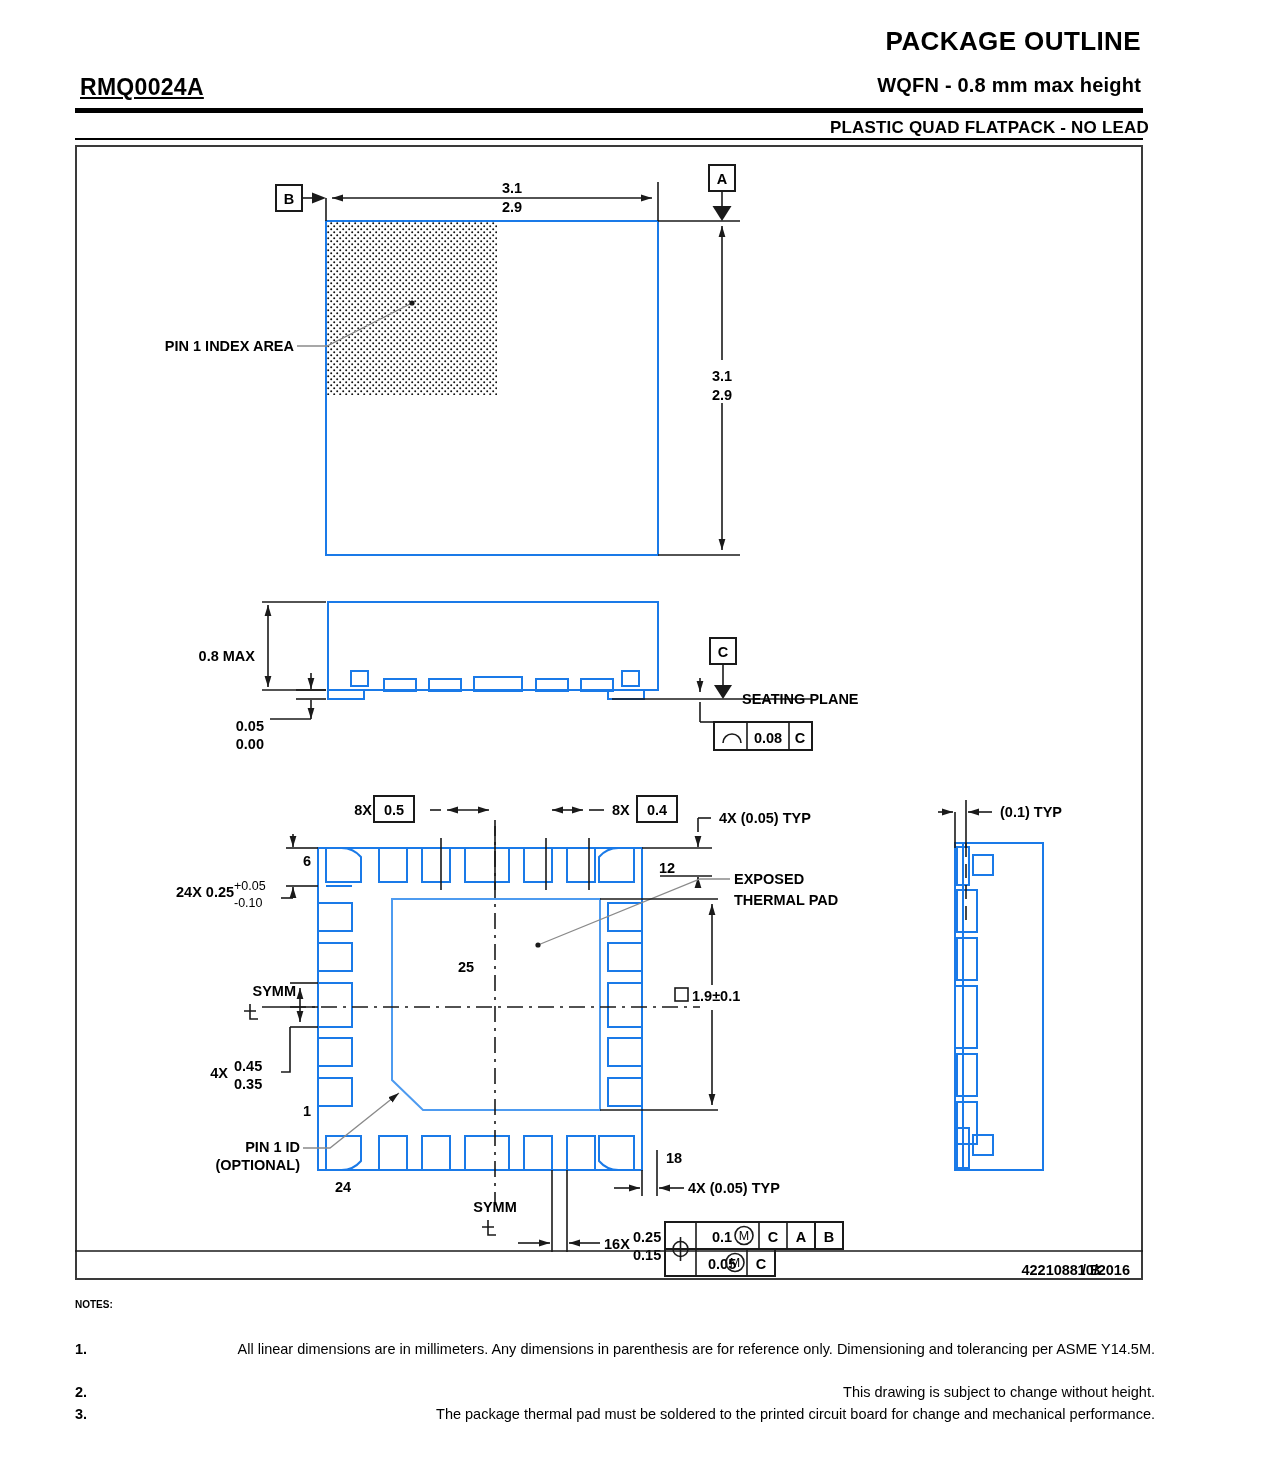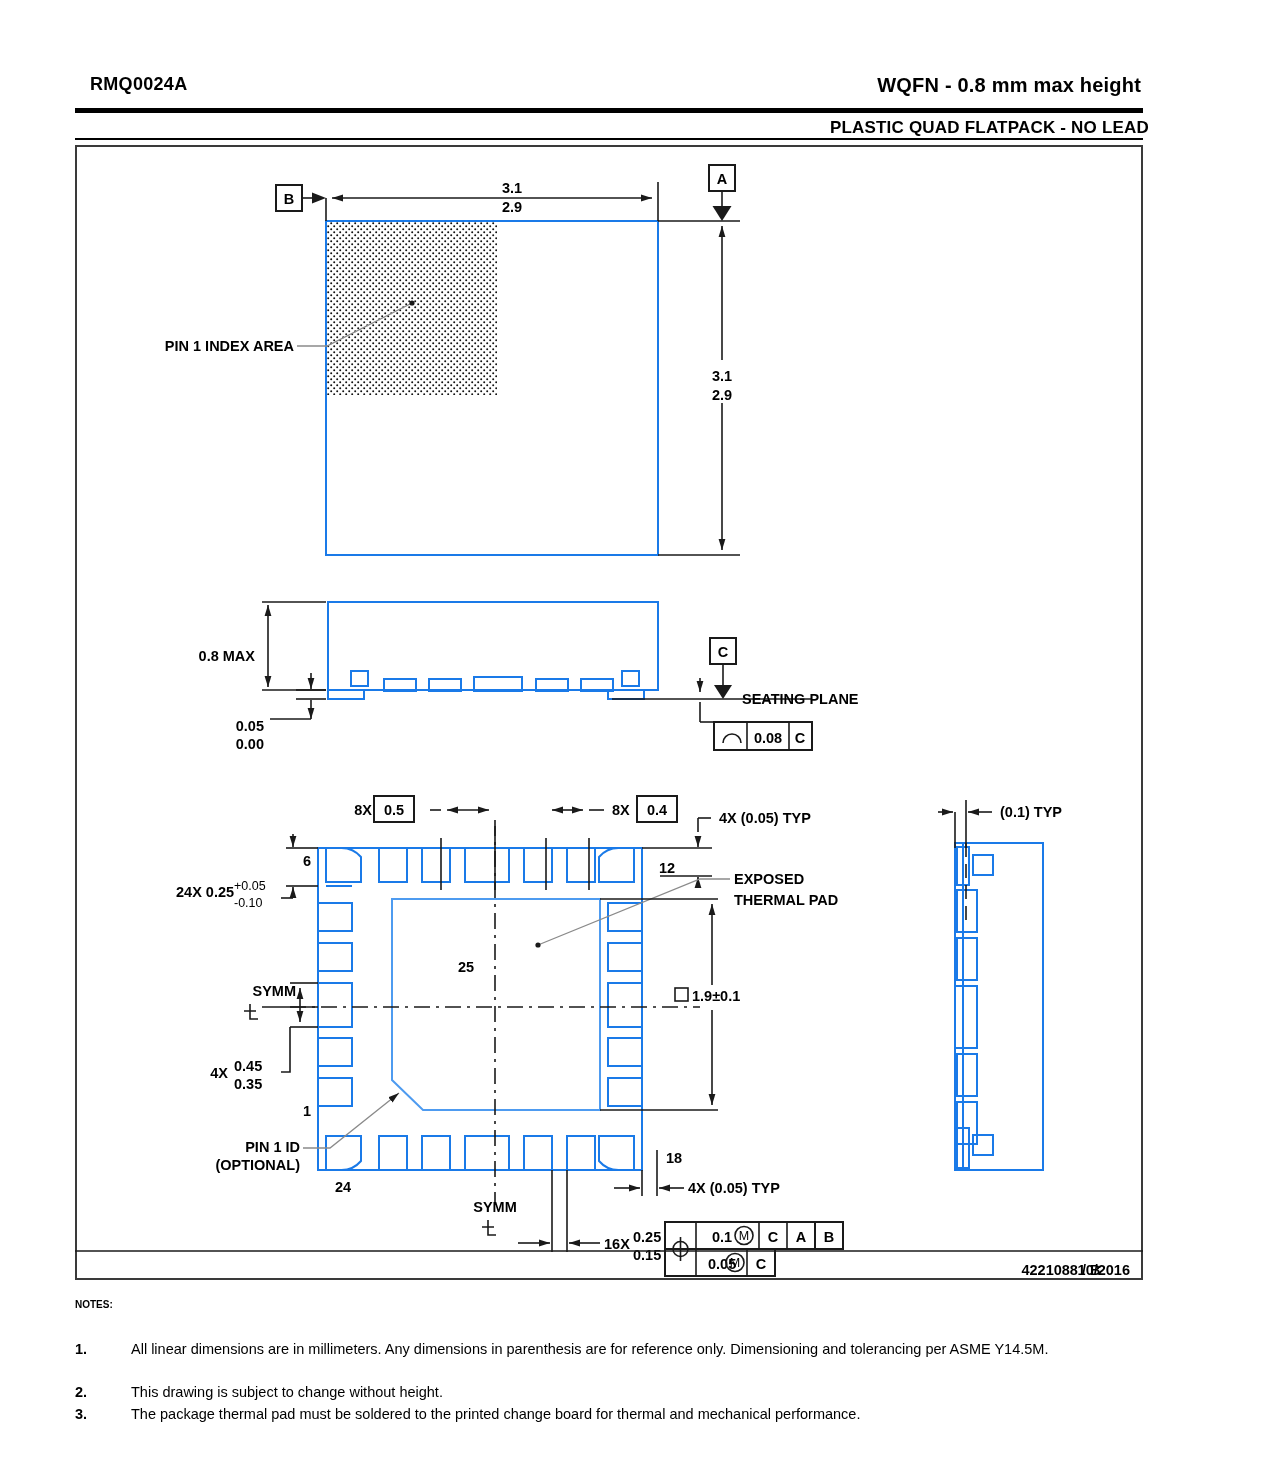--- a/index.html
+++ b/index.html
@@ -17,43 +17,44 @@
     position:absolute;right:128px;top:26px;
     font-size:26px;font-weight:bold;letter-spacing:.4px;
     text-align:right;white-space:nowrap;
   }
   .hdr-sub{
     position:absolute;right:128px;top:74px;
     font-size:20px;font-weight:bold;letter-spacing:.2px;
     text-align:center;white-space:nowrap;
   }
   .hdr-part{
-    position:absolute;left:90px;top:74px;
-    font-size:18px;font-weight:bold;letter-spacing:.3px;
+    position:absolute;left:80px;top:74px;
+    font-size:23px;font-weight:bold;letter-spacing:.3px;
     white-space:nowrap;
+    text-decoration:underline;
   }
   .hdr-rule1{position:absolute;left:75px;top:108px;width:1068px;height:5px;background:#000;}
   .hdr-rule2{position:absolute;left:75px;top:138px;width:1068px;height:2px;background:#000;}
   .hdr-sub2{
     position:absolute;right:120px;top:118px;
     font-size:17px;font-weight:bold;letter-spacing:.2px;white-space:nowrap;
   }
 
   
   .frame{
     position:absolute;left:75px;top:145px;width:1068px;height:1135px;
     border:2px solid #3a3a3a;box-sizing:border-box;background:#fff;
   }
   .svgwrap{position:absolute;left:0;top:0;width:1269px;height:1471px;pointer-events:none;}
 
   
   .notes-title{position:absolute;left:75px;top:1299px;font-size:10px;font-weight:bold;}
   .note{position:absolute;font-size:14.5px;line-height:19px;}
   .note .num{position:absolute;left:0;top:0;width:26px;font-weight:bold;}
-  .note .txt{display:block;margin-left:56px;}
+  .note .txt{display:block;margin-left:56px;text-align:right;}
   #note1{left:75px;top:1340px;width:1080px;}
   #note2{left:75px;top:1383px;width:1080px;}
   #note3{left:75px;top:1405px;width:1080px;}
 
   
   svg text{font-family:"Liberation Sans", sans-serif;fill:#000;}
   .tb{font-size:14.5px;font-weight:bold;}
   .tsm{font-size:12.5px;}
   .blue{stroke:#1a7ae8;fill:none;stroke-width:2;}
   .bluethin{stroke:#4e9bf0;fill:none;stroke-width:2;}
@@ -61,20 +62,21 @@
   .dkf{fill:#1a1a1a;}
   .gray{stroke:#8a8a8a;fill:none;stroke-width:1.3;}
   .dash{stroke:#1a1a1a;fill:none;stroke-width:1.6;stroke-dasharray:16 6 3 6;}
   .box{stroke:#1a1a1a;fill:#fff;stroke-width:2;}
 </style>
 </head>
 <body>
 
 <div class="page">
 
+  <div class="hdr-title">PACKAGE OUTLINE</div>
   <div class="hdr-sub">WQFN - 0.8 mm max height</div>
   <div class="hdr-part">RMQ0024A</div>
   <div class="hdr-rule1"></div>
   <div class="hdr-sub2">PLASTIC QUAD FLATPACK - NO LEAD</div>
   <div class="hdr-rule2"></div>
 
   <div class="frame"></div>
 
   <svg class="svgwrap" width="1269" height="1471" viewBox="0 0 1269 1471">
 
@@ -370,16 +372,16 @@
   <div class="note" id="note1">
     <span class="num">1.</span>
     <span class="txt">All linear dimensions are in millimeters. Any dimensions in parenthesis are for reference only. Dimensioning and tolerancing per ASME Y14.5M.</span>
   </div>
   <div class="note" id="note2">
     <span class="num">2.</span>
     <span class="txt">This drawing is subject to change without height.</span>
   </div>
   <div class="note" id="note3">
     <span class="num">3.</span>
-    <span class="txt">The package thermal pad must be soldered to the printed change board for thermal and mechanical performance.</span>
+    <span class="txt">The package thermal pad must be soldered to the printed circuit board for change and mechanical performance.</span>
   </div>
 
 </div>
 
 </body></html>

